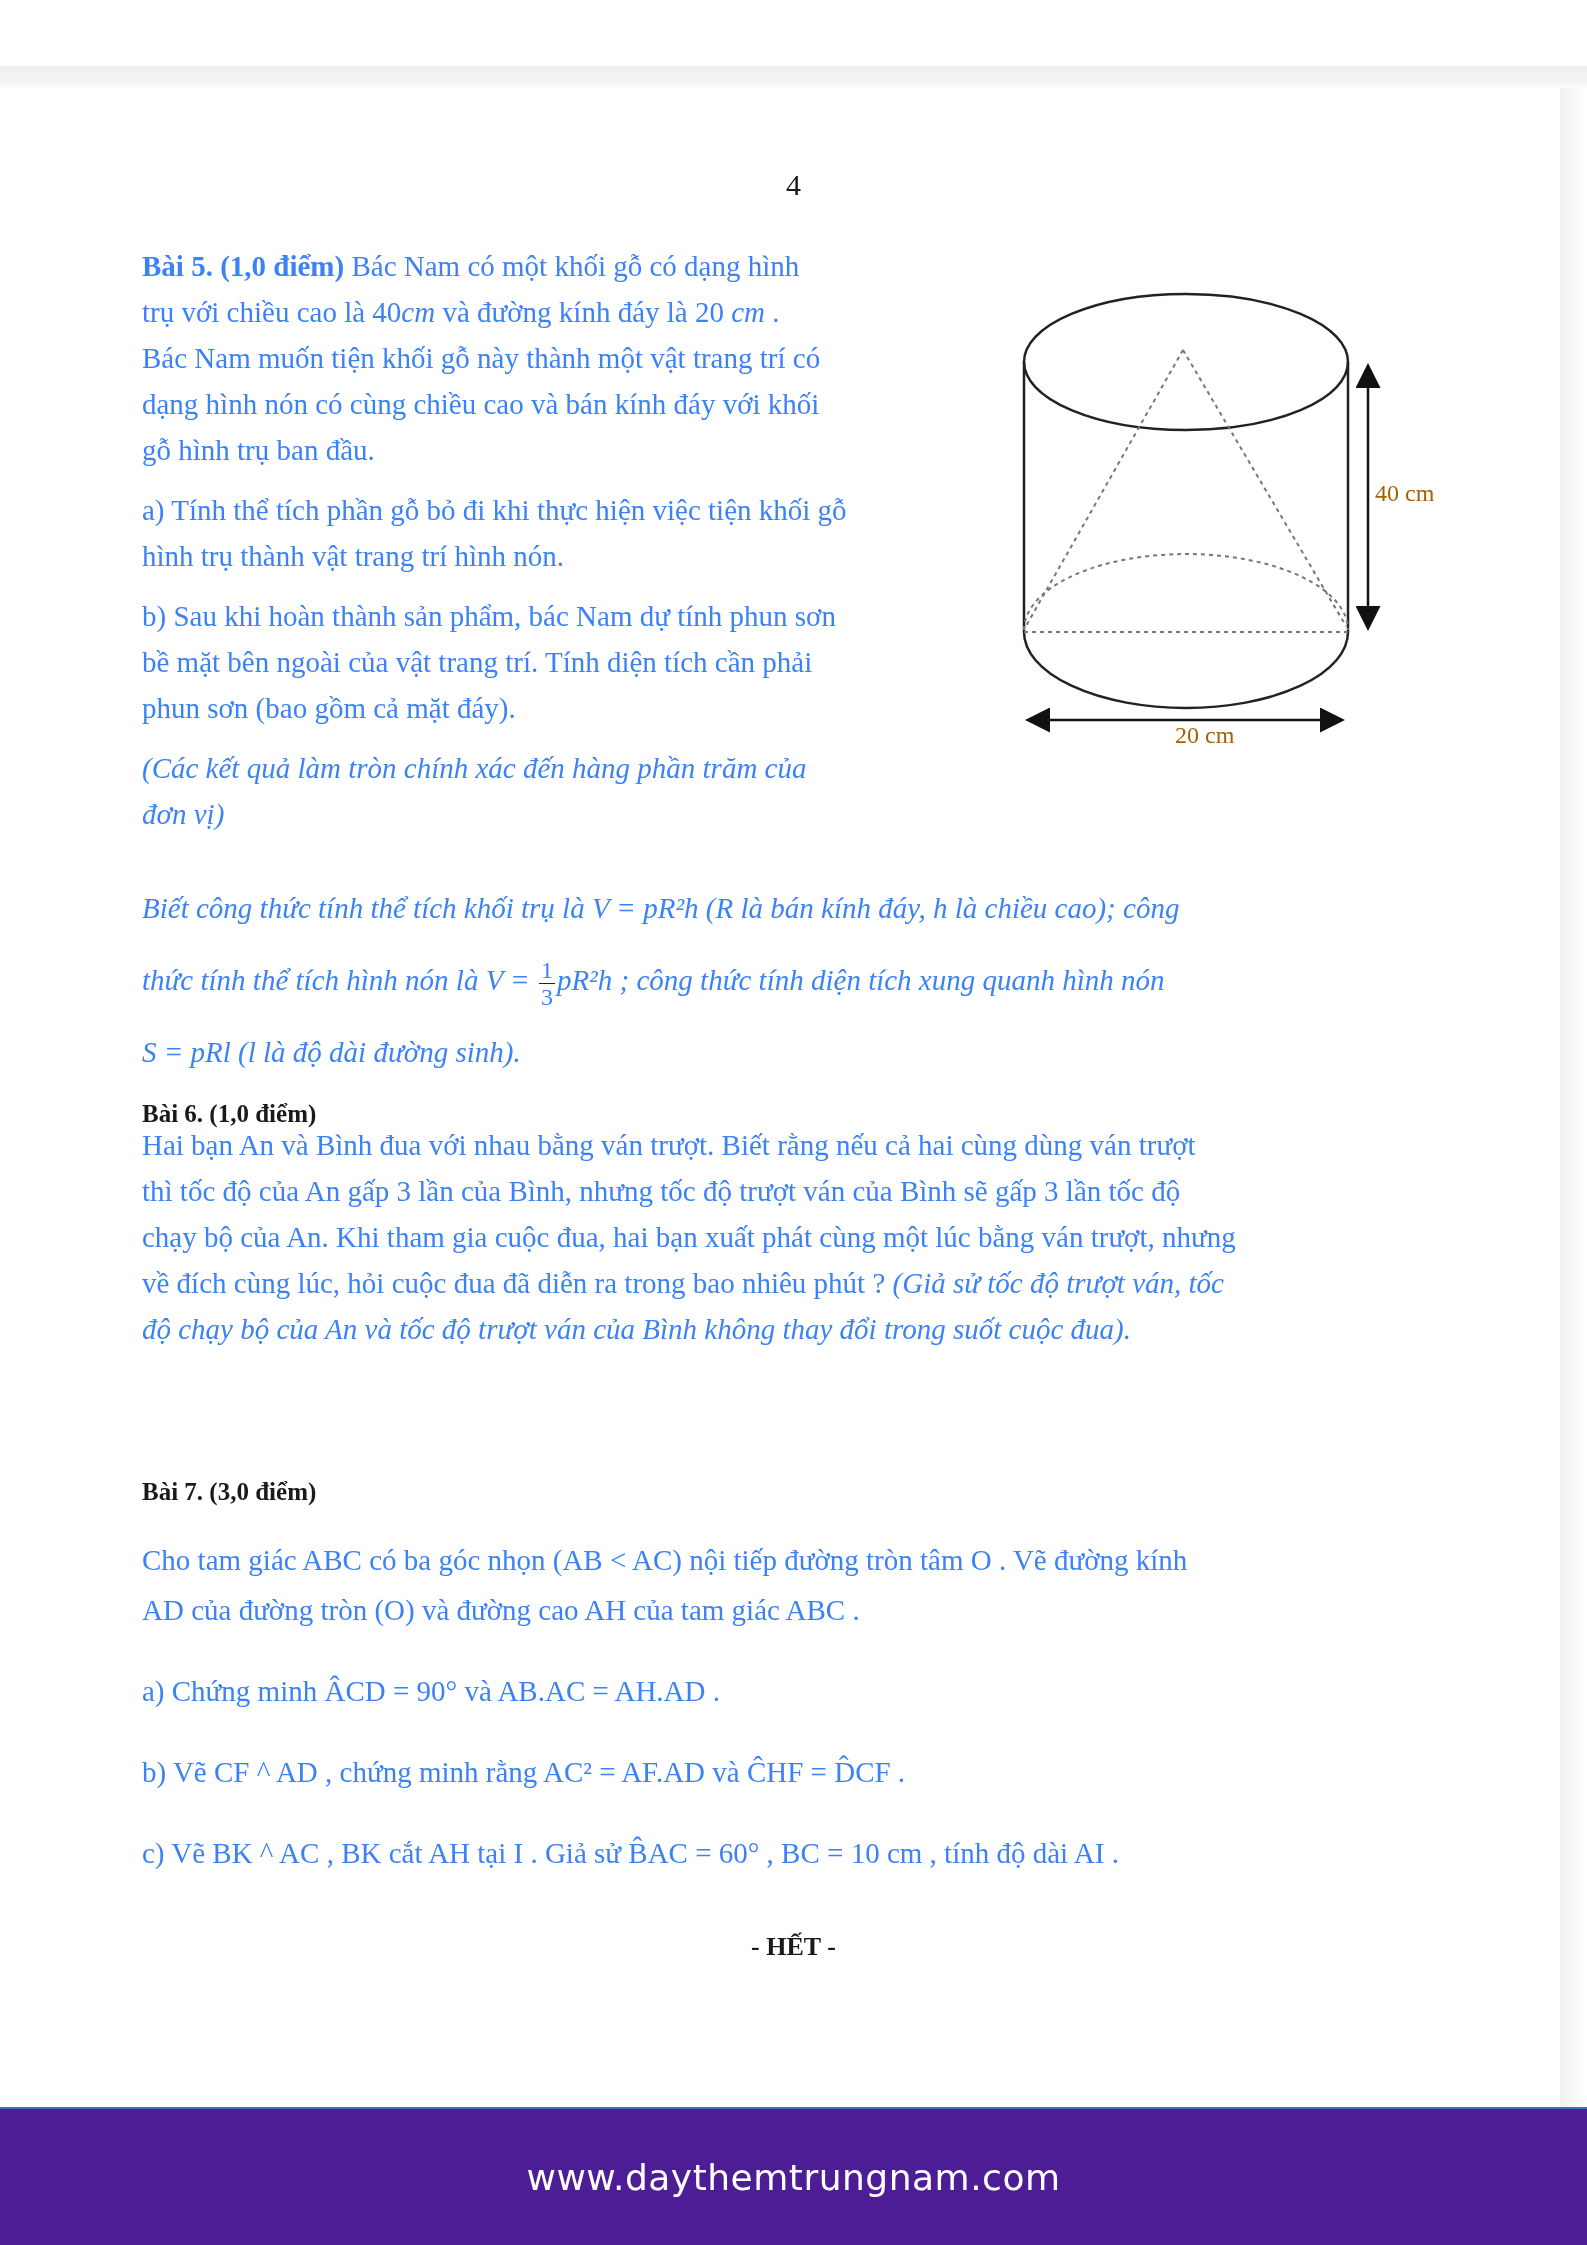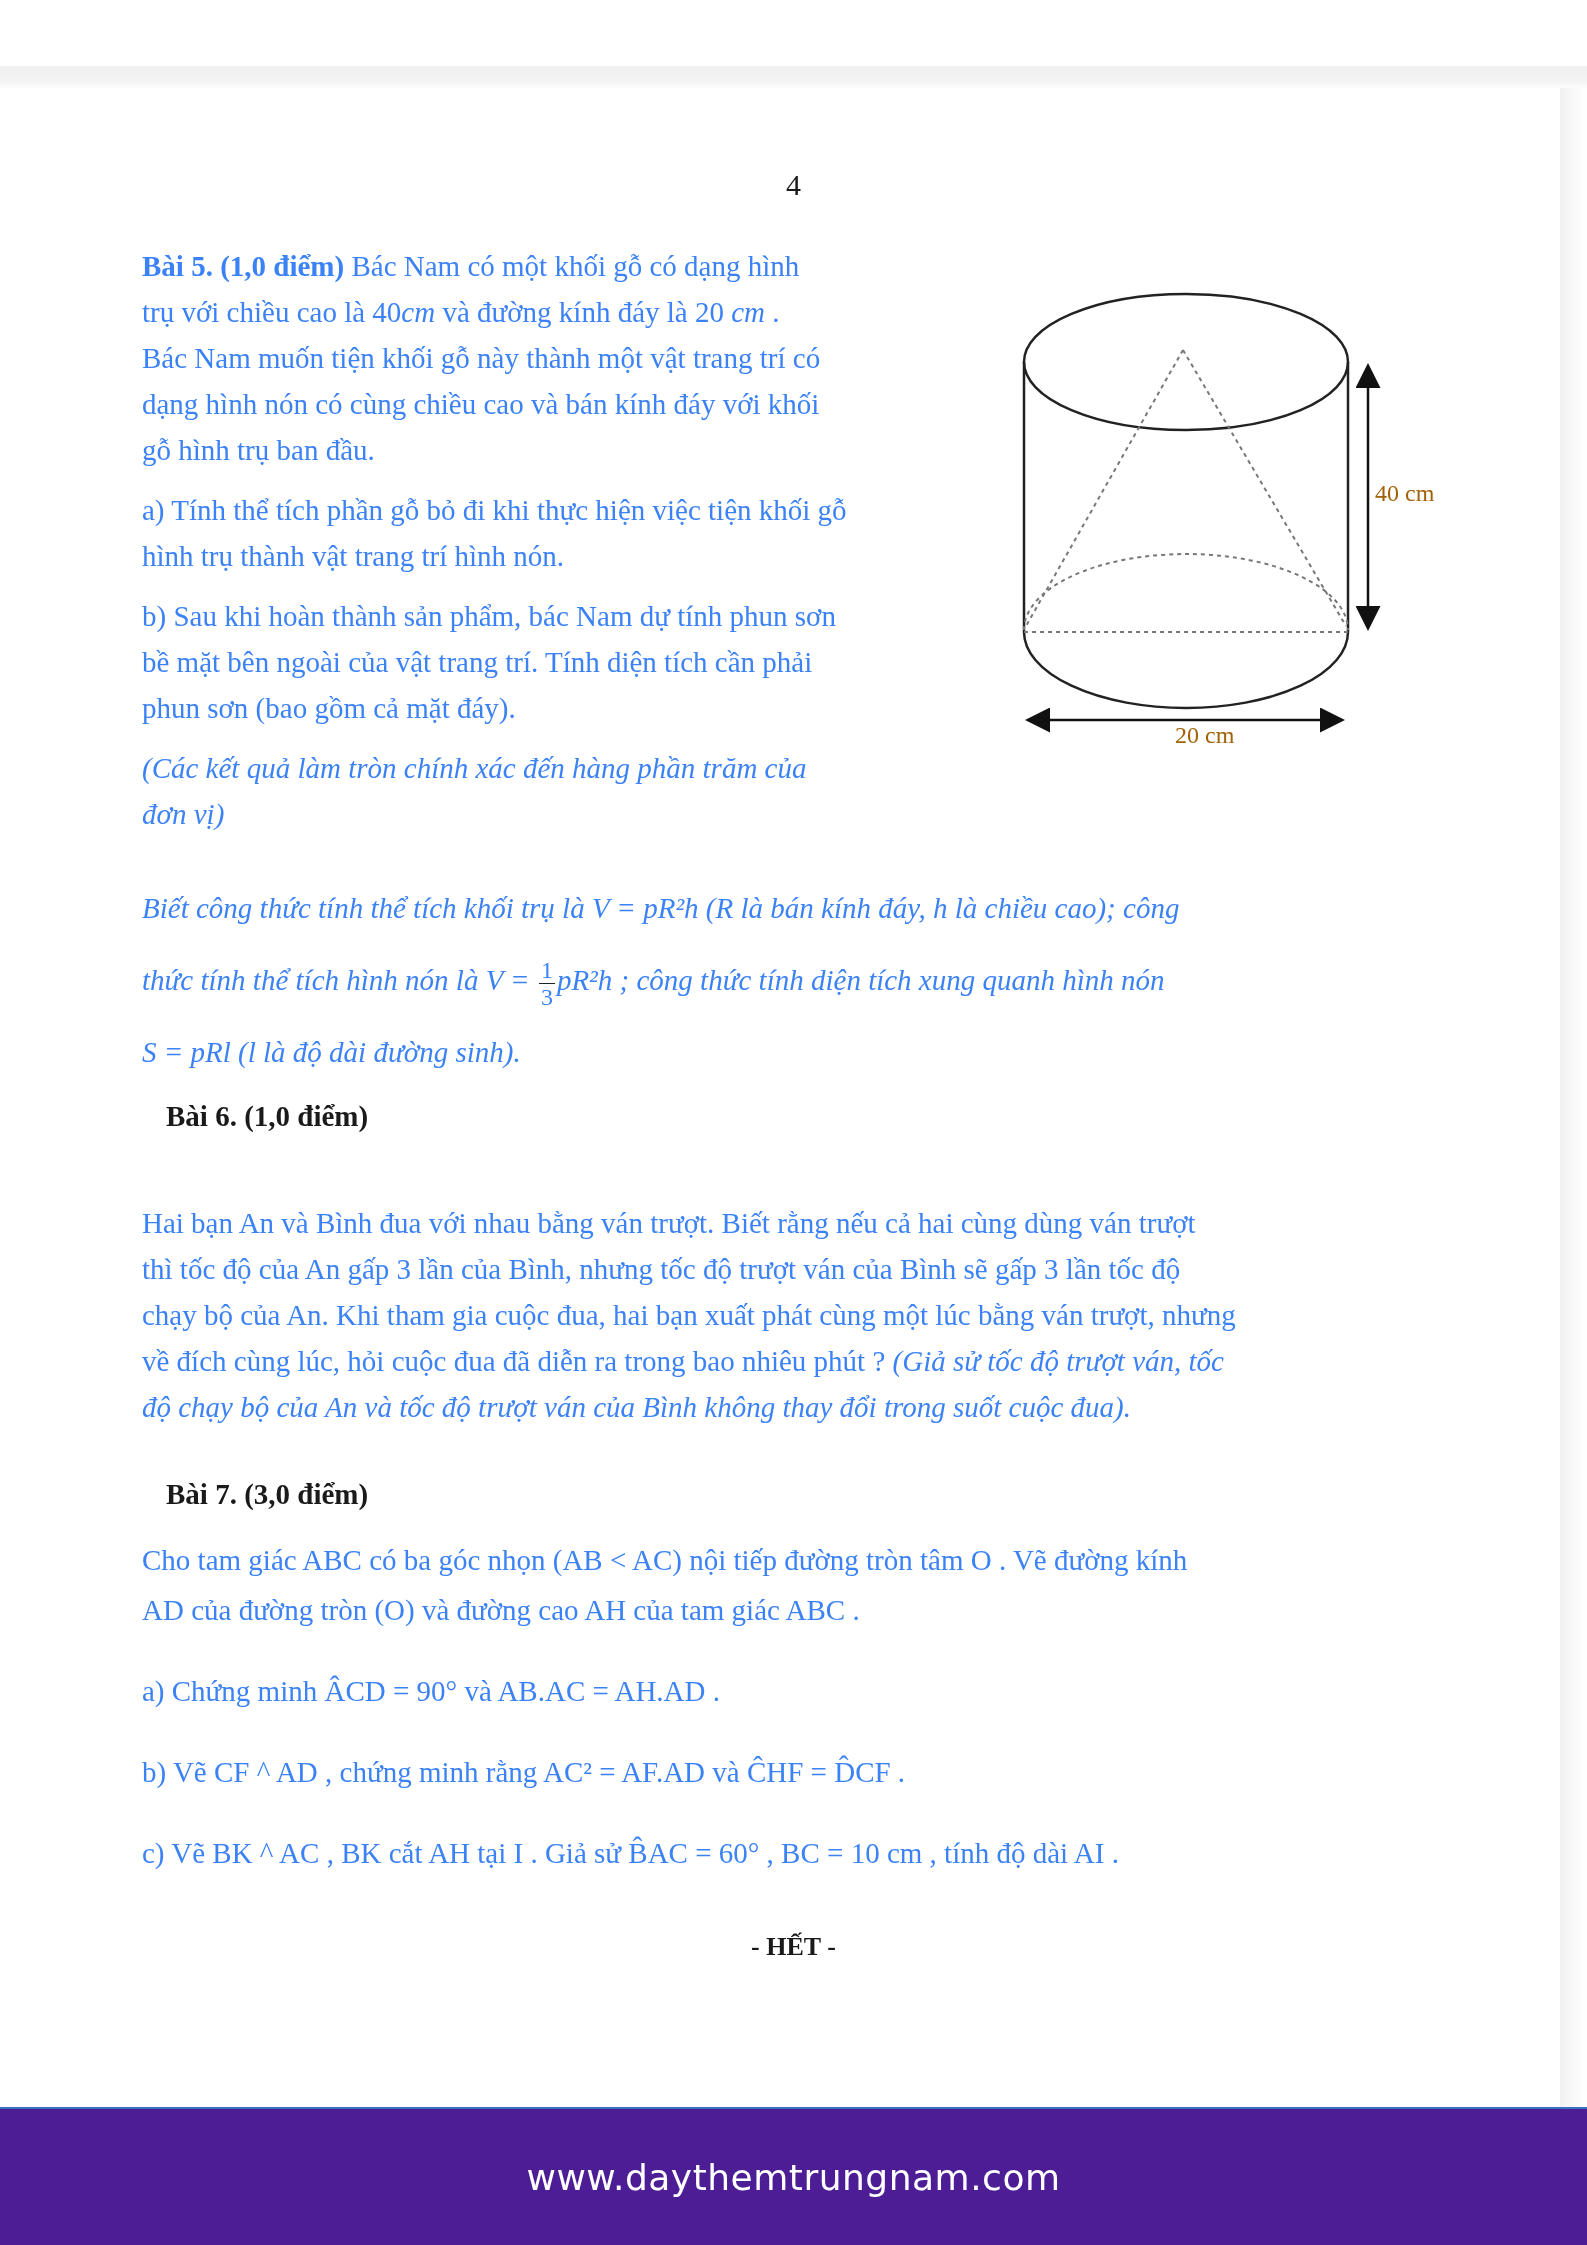--- a/index.html
+++ b/index.html
@@ -23,25 +23,25 @@
   .bai5-text { left: 142px; top: 243px; width: 860px; }
   .bai5-text .line { display: block; white-space: nowrap; height: 46px; }
   .gap { display: block; height: 14px; }
 
   .formula-block { left: 142px; top: 872px; width: 1310px; font-style: italic; }
   .formula-block .line { display: block; white-space: nowrap; height: 72px; line-height: 72px; }
   .frac { display: inline-block; vertical-align: middle; text-align: center; font-style: normal; font-size: 24px; line-height: 26px; margin: 0 2px; }
   .frac .num { display: block; border-bottom: 1.5px solid #222; padding: 0 2px; }
   .frac .den { display: block; }
 
-  .heading { position: absolute; font-size: 29px; font-weight: bold; margin-left: 24px; }
+  .heading { position: absolute; font-size: 25px; font-weight: bold; }
   .h6 { left: 142px; top: 1100px; }
   .h7 { left: 142px; top: 1478px; }
 
-  .bai6-text { left: 142px; top: 1200px; width: 1310px; }
+  .bai6-text { left: 142px; top: 1122px; width: 1310px; }
   .bai6-text .line { display: block; white-space: nowrap; height: 46px; }
 
   .bai7-text { left: 142px; top: 1537px; width: 1310px; }
   .bai7-text .line { display: block; white-space: nowrap; height: 50px; }
   .bai7-parts { left: 142px; top: 1668px; width: 1310px; }
   .bai7-parts .line { display: block; white-space: nowrap; height: 81px; }
 
   .end-mark { position: absolute; left: 0; width: 1587px; top: 1932px; text-align: center; font-size: 26px; font-weight: bold; }
 
   .figure { position: absolute; left: 1000px; top: 290px; width: 470px; height: 480px; }

